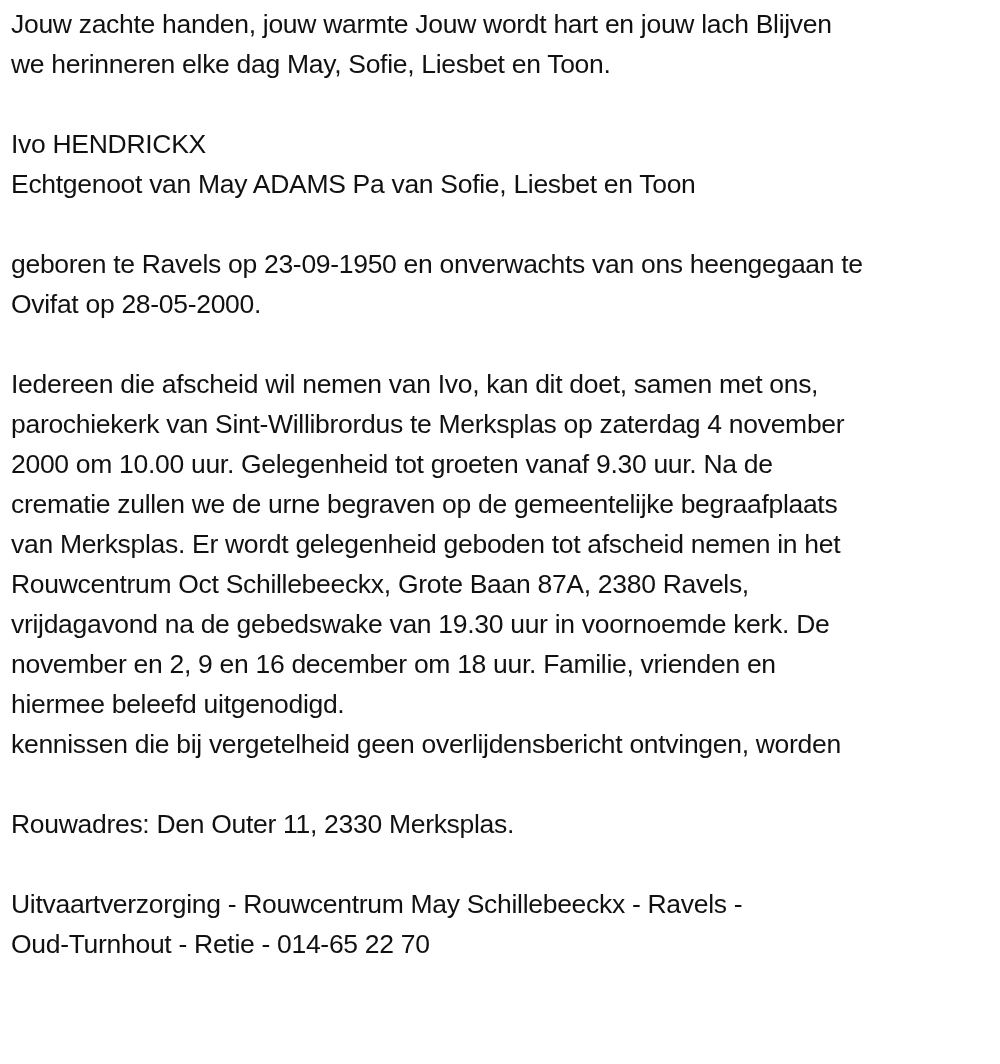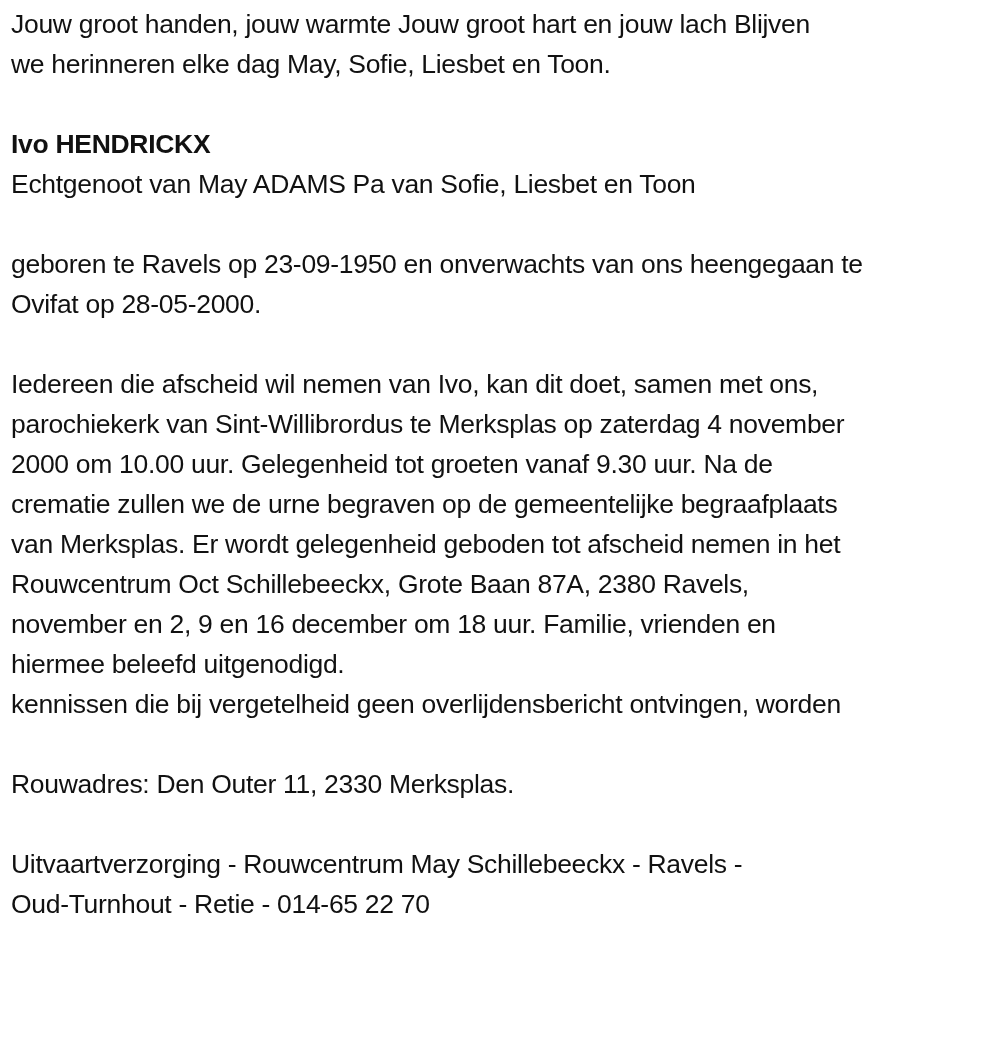--- a/index.html
+++ b/index.html
@@ -7,29 +7,29 @@
       width: 1000px; height: 1064px; overflow: hidden;
       font-family: "Liberation Sans", sans-serif;
       color: #111111;
     }
     .page { padding: 4px 0 0 11px; }
     .line {
       display: block; white-space: nowrap;
       font-size: 26.5px; line-height: 40px; height: 40px;
       letter-spacing: -0.3px;
     }
-    .name { font-weight: bold; }
+    .name { font-weight: normal; }
     .gap { display: block; height: 40px; }
   </style>
 </head>
 <body>
 
 <div class="page">
   <div>
-    <span class="line">Jouw groot handen, jouw warmte Jouw groot hart en jouw lach Blijven</span>
+    <span class="line">Jouw zachte handen, jouw warmte Jouw wordt hart en jouw lach Blijven</span>
     <span class="line">we herinneren elke dag May, Sofie, Liesbet en Toon.</span>
   </div>
   <span class="gap"></span>
 
   <span class="line name">Ivo HENDRICKX</span>
   <span class="line">Echtgenoot van May ADAMS Pa van Sofie, Liesbet en Toon</span>
   <span class="gap"></span>
 
   <div>
     <span class="line">geboren te Ravels op 23-09-1950 en onverwachts van ons heengegaan te</span>
@@ -37,20 +37,21 @@
   </div>
   <span class="gap"></span>
 
   <div>
     <span class="line">Iedereen die afscheid wil nemen van Ivo, kan dit doet, samen met ons,</span>
     <span class="line">parochiekerk van Sint-Willibrordus te Merksplas op zaterdag 4 november</span>
     <span class="line">2000 om 10.00 uur. Gelegenheid tot groeten vanaf 9.30 uur. Na de</span>
     <span class="line">crematie zullen we de urne begraven op de gemeentelijke begraafplaats</span>
     <span class="line">van Merksplas. Er wordt gelegenheid geboden tot afscheid nemen in het</span>
     <span class="line">Rouwcentrum Oct Schillebeeckx, Grote Baan 87A, 2380 Ravels,</span>
+    <span class="line">vrijdagavond na de gebedswake van 19.30 uur in voornoemde kerk. De</span>
     <span class="line">november en 2, 9 en 16 december om 18 uur. Familie, vrienden en</span>
     <span class="line">hiermee beleefd uitgenodigd.</span>
     <span class="line">kennissen die bij vergetelheid geen overlijdensbericht ontvingen, worden</span>
   </div>
   <span class="gap"></span>
 
   <span class="line">Rouwadres: Den Outer 11, 2330 Merksplas.</span>
   <span class="gap"></span>
 
   <div>

